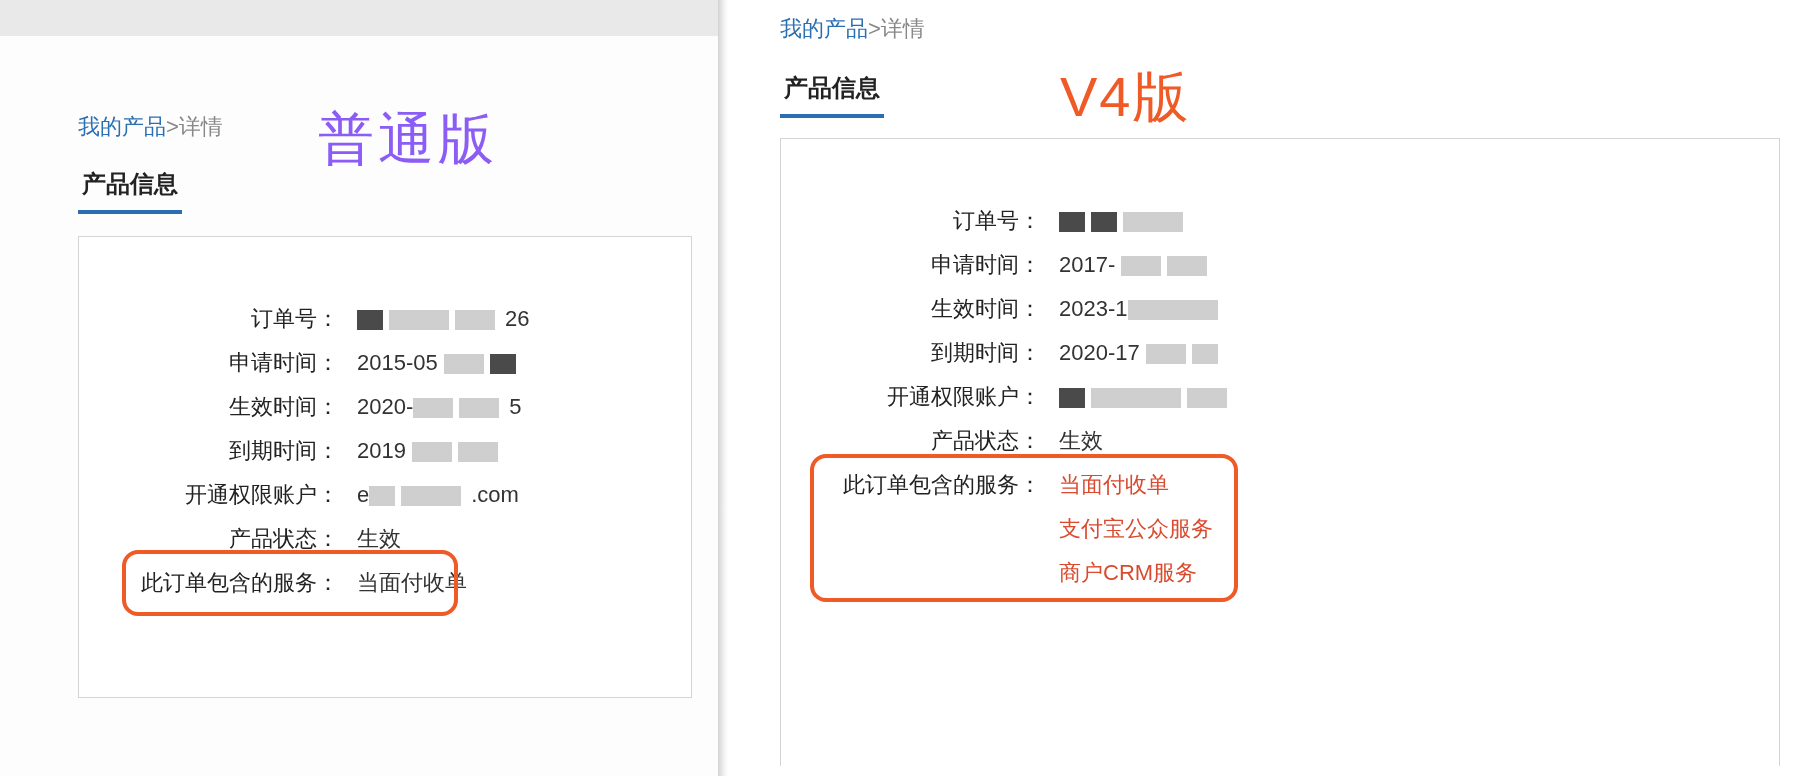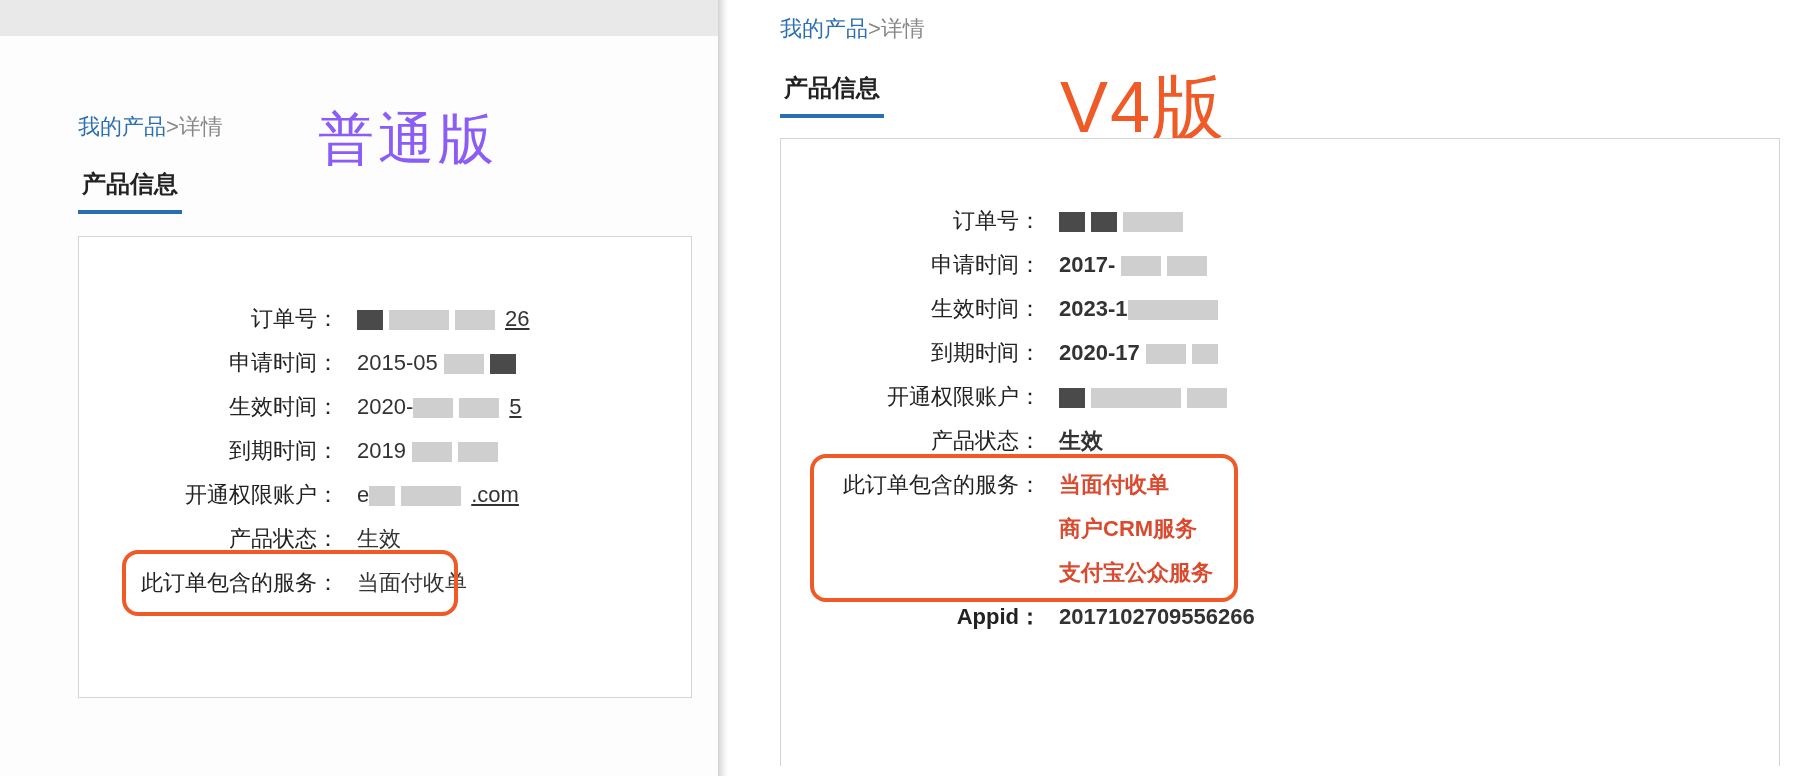--- a/index.html
+++ b/index.html
@@ -20,33 +20,33 @@
   
   .right{position:absolute;left:780px;top:0;width:1028px;height:776px;background:#fff;}
   .right .breadcrumb{position:absolute;left:0;top:14px;font-size:22px;color:#888;}
   .right .breadcrumb .bc-link{color:#2b6fb2;}
   .right .section-tab{position:absolute;left:0;top:72px;font-size:24px;font-weight:600;color:#222;border-bottom:4px solid #2b6fb2;padding:0 4px 10px 4px;}
   .right .box{position:absolute;left:0;top:138px;right:28px;bottom:10px;border:1px solid #d5d5d5;border-bottom:none;background:#fff;}
   .right .rows{position:absolute;left:0;right:0;top:60px;}
   .right .row{display:flex;align-items:center;height:44px;font-size:22px;}
   .right .lab{width:260px;text-align:right;padding-right:18px;color:#222;white-space:nowrap;font-weight:400;}
   .right .lab.bold{font-weight:700;}
-  .right .val{color:#333;font-weight:bold;}
+  .right .val{color:#333;}
   .right .val.red{color:#d94a2e;}
-  .right .annot{position:absolute;left:280px;top:60px;font-size:72px;font-weight:500;color:#ef5a27;letter-spacing:2px;}
+  .right .annot{position:absolute;left:280px;top:60px;font-size:56px;font-weight:500;color:#ef5a27;letter-spacing:2px;}
   .right .hilite{position:absolute;border:4px solid #ef5a27;border-radius:16px;}
   .right .hilite.a{left:30px;top:454px;width:420px;height:140px;}
   
   .censor{display:inline-block;vertical-align:middle;background:#cfcfcf;margin-right:6px;}
   .censor.dark{background:#4a4a4a;}
   .cen-a{width:26px;height:20px;}
   .cen-b{width:40px;height:20px;}
   .cen-c{width:60px;height:20px;}
   .cen-d{width:90px;height:20px;}
-  .ml4{margin-left:4px;text-decoration:underline;}
+  .ml4{margin-left:4px;}
   
   .left .topstrip{position:absolute;left:0;top:0;right:0;height:36px;background:#e9e9e9;}
   .vshadow{position:absolute;left:718px;top:0;width:10px;height:776px;background:linear-gradient(to right,#d3d3d3,#f2f2f2 60%,#ffffff);}  
 </style>
 </head>
 <body>
 
 <div class="stage">
 
   <div class="left">
@@ -151,29 +151,25 @@
         <div class="row">
           <div class="lab">产品状态：</div>
           <div class="val">生效</div>
         </div>
         <div class="row">
           <div class="lab">此订单包含的服务：</div>
           <div class="val red">当面付收单</div>
         </div>
         <div class="row">
           <div class="lab"></div>
-          <div class="val red">商户CRM服务</div>
+          <div class="val red">支付宝公众服务</div>
         </div>
         <div class="row">
           <div class="lab"></div>
-          <div class="val red">支付宝公众服务</div>
-        </div>
-        <div class="row">
-          <div class="lab bold">Appid：</div>
-          <div class="val">2017102709556266</div>
+          <div class="val red">商户CRM服务</div>
         </div>
       </div>
     </div>
 
     <div class="hilite a"></div>
   </div>
 
 </div>
 
 </body></html>

